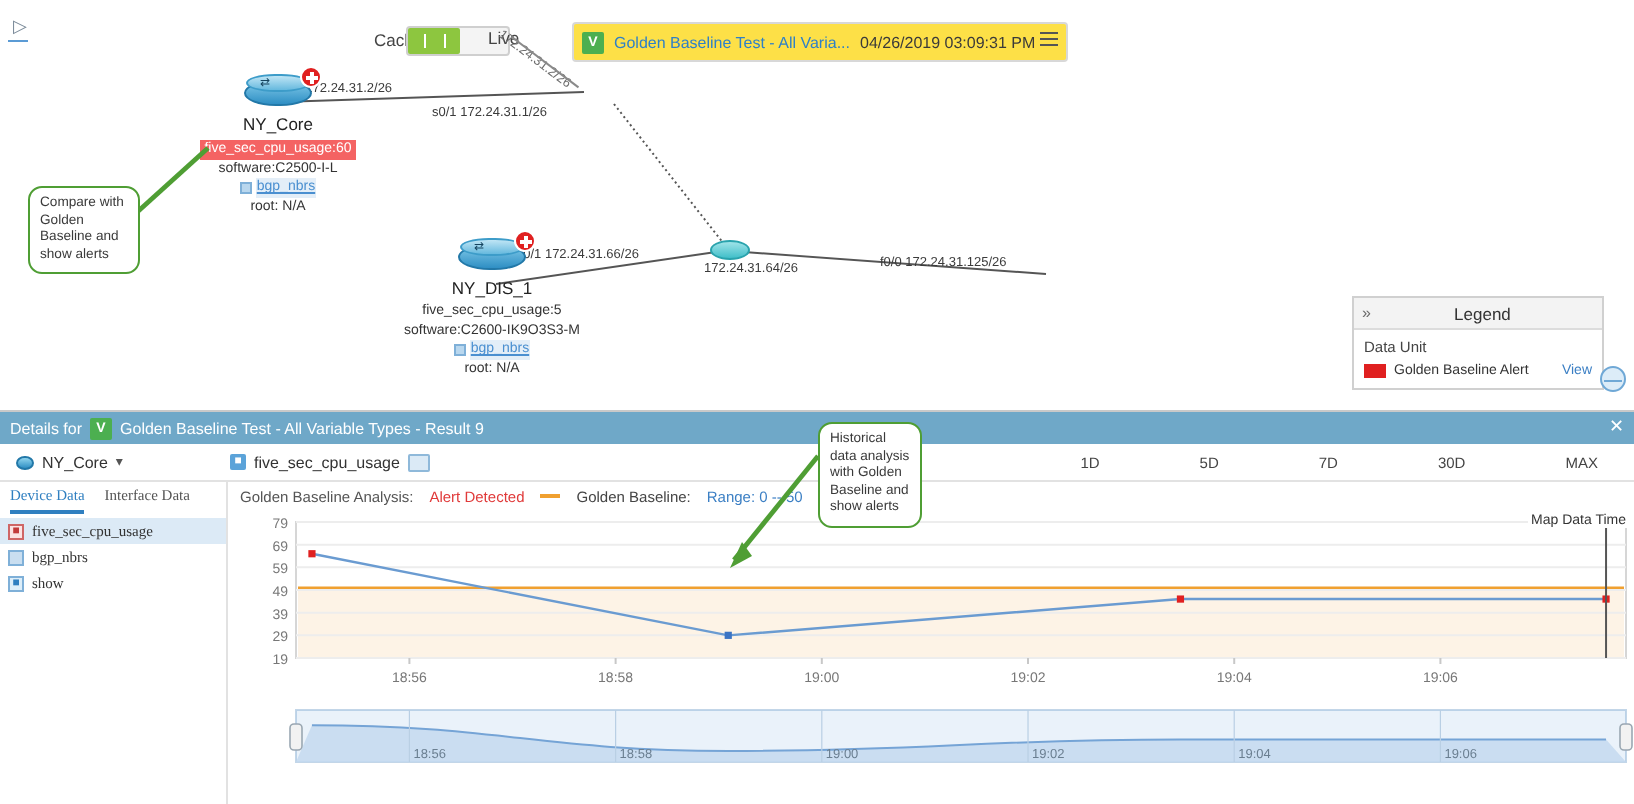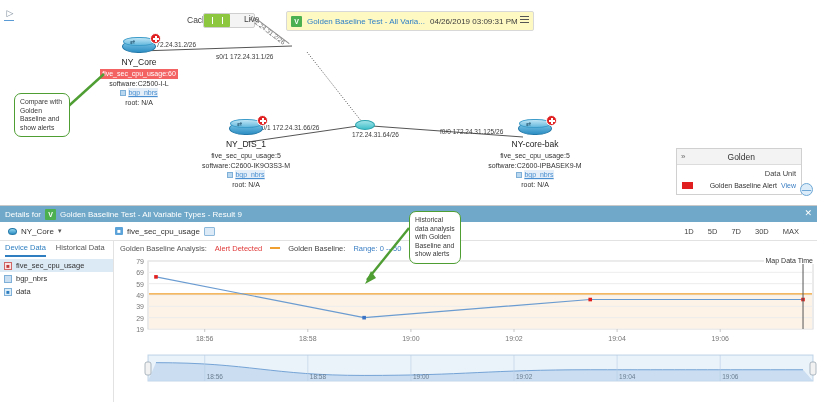--- a/index.html
+++ b/index.html
@@ -60,21 +60,21 @@
     transform: rotate(37deg); transform-origin: left top;
     white-space: nowrap;
   }
   .rot-line {
     position: absolute; left: 256px; top: 18px; width: 42px; height: 1px;
     background: #8a8a8a; transform: rotate(37deg); transform-origin: left top;
   }
 
   #test-selector {
     position: absolute; left: 286px; top: 11px; width: 248px; height: 20px;
-    background: #fef9c3; border: 1px solid #d8d8d8; border-radius: 2px;
+    background: #fde047; border: 1px solid #d8d8d8; border-radius: 2px;
     display: flex; align-items: center; padding: 0 4px; gap: 5px;
   }
   .green-badge {
     width: 11px; height: 11px; background: #4caf50; border-radius: 1px;
     color: #fff; font-size: 7px; line-height: 11px; text-align: center;
     font-weight: bold; flex: none;
   }
   #test-name { color: #2f80c7; font-size: 8px; white-space: nowrap; overflow: hidden;
                text-overflow: ellipsis; max-width: 118px; cursor: pointer; }
   #test-date { color: #3a3a3a; font-size: 8px; white-space: nowrap; }
@@ -146,21 +146,21 @@
   #legend {
     position: absolute; left: 676px; top: 148px; width: 126px;
     border: 1px solid #d0d0d0; background: #fff; font-size: 8px;
   }
   #legend .lg-head {
     height: 16px; background: #f3f3f3; border-bottom: 1px solid #dcdcdc;
     display: flex; align-items: center; padding: 0 4px;
   }
   #legend .lg-chev { color: #6b6b6b; font-size: 8px; cursor: pointer; }
   #legend .lg-title { flex: 1; text-align: center; color: #333; font-size: 8.5px; }
-  #legend .lg-body { padding: 4px 5px 5px; text-align: right; }
+  #legend .lg-body { padding: 4px 5px 5px; }
   #legend .lg-unit { color: #444; font-size: 7.5px; margin-bottom: 4px; }
   #legend .lg-row { display: flex; align-items: center; gap: 4px; }
   #legend .swatch { width: 11px; height: 7px; background: #e02020; flex:none; }
   #legend .lg-label { font-size: 7px; color: #333; flex: 1; }
   #legend .lg-view { font-size: 7px; color: #3b7fc4; cursor: pointer; }
   #legend-globe {
     position: absolute; left: 800px; top: 183px; width: 13px; height: 13px;
     border-radius: 50%; background: #dcecf8; border: 1px solid #6fa8d6;
   }
   #legend-globe::after {
@@ -200,26 +200,26 @@
     width: 8px; height: 8px; background: #5ba3d9; border-radius: 1px;
     color: #fff; font-size: 6px; line-height: 8px; text-align: center;
   }
   .metric-pill .m-name { font-size: 8px; color: #333; }
   .metric-pill .m-btn {
     width: 11px; height: 9px; background: #dbeaf6; border: 1px solid #8fb9da;
     border-radius: 1px; cursor: pointer;
   }
 
   #ranges { margin-left: auto; display: flex; gap: 14px; padding-right: 18px; }
-  #ranges .rbtn { font-size: 7.5px; color: #444; cursor: pointer; }
+  #ranges .rbtn { font-size: 7.5px; color: #444; cursor: pointer; margin-left: 36px; }
 
   
   #tree {
     position: absolute; left: 0; top: 35px; width: 114px; height: 162px;
-    border-right: 1px solid #e2e2e2; background: #fff;
+    border-right: 1px solid #e2e2e2; background: #fff; font-family: Liberation Serif, serif;
   }
   #tree .tabs { display: flex; gap: 10px; padding: 2px 5px 0; }
   #tree .tab { font-size: 7.5px; padding-bottom: 3px; cursor: pointer; color: #555; }
   #tree .tab.active { color: #2f7fc0; border-bottom: 2px solid #2f7fc0; }
   #tree .items { margin-top: 2px; }
   #tree .item {
     display: flex; align-items: center; gap: 4px; padding: 2px 4px;
     font-size: 7.5px; color: #333; cursor: pointer;
   }
   #tree .item.selected { background: #dceaf6; }
@@ -322,49 +322,31 @@
         <div class="attr">five_sec_cpu_usage:5</div>
         <div class="attr">software:C2600-IK9O3S3-M</div>
         <div class="attr linkrow">
             <span class="tbl-icon"></span>
             <span class="lnk">bgp_nbrs</span>
           </div>
         <div class="attr">root: N/A</div>
       </div>
     </div>
 
-    <div class="node" style="left:475px; top:118px;">
-      <div class="router">
-        <div class="body"></div>
-          <div class="top"></div>
-        <div class="arrows">⇄</div>
-        <div class="alert"></div>
-      </div>
-      <div class="node-name">NY-core-bak</div>
-      <div class="node-attrs">
-        <div class="attr">five_sec_cpu_usage:5</div>
-        <div class="attr">software:C2600-IPBASEK9-M</div>
-        <div class="attr linkrow">
-            <span class="tbl-icon"></span>
-            <span class="lnk">bgp_nbrs</span>
-          </div>
-        <div class="attr">root: N/A</div>
-      </div>
-    </div>
 
     <svg style="position:absolute;left:60px;top:72px;" width="48" height="42">
       <path d="M2,40 L44,2" stroke="#4f9e34" stroke-width="2.4" fill="none"></path>
       <path d="M0,42 L10,36 L6,30 Z" fill="#4f9e34"></path>
     </svg>
     <div class="callout" style="left:14px; top:93px; width:56px;">Compare with Golden Baseline and show alerts</div>
 
     <div id="legend">
       <div class="lg-head">
         <span class="lg-chev">»</span>
-        <span class="lg-title">Golden</span>
+        <span class="lg-title">Legend</span>
       </div>
       <div class="lg-body">
         <div class="lg-unit">Data Unit</div>
         <div class="lg-row">
           <span class="swatch"></span>
           <span class="lg-label">Golden Baseline Alert</span>
           <span class="lg-view">View</span>
         </div>
       </div>
     </div>
@@ -396,34 +378,34 @@
         <span class="rbtn">5D</span>
         <span class="rbtn">7D</span>
         <span class="rbtn">30D</span>
         <span class="rbtn">MAX</span>
       </div>
     </div>
 
     <div id="tree">
       <div class="tabs">
         <span class="tab active">Device Data</span>
-        <span class="tab">Historical Data</span>
+        <span class="tab">Interface Data</span>
       </div>
       <div class="items">
         <div class="item selected">
           <span class="ic red">■</span>
           <span>five_sec_cpu_usage</span>
         </div>
         <div class="item">
           <span class="ic grid"></span>
           <span>bgp_nbrs</span>
         </div>
         <div class="item">
           <span class="ic">■</span>
-          <span>data</span>
+          <span>show</span>
         </div>
       </div>
     </div>
 
     <div id="chart-wrap">
       <div id="chart-legend">
         <span class="cl-title">Golden Baseline Analysis:</span>
         <span class="cl-alert">Alert Detected</span>
         <span class="cl-dash"></span>
         <span class="cl-gb">Golden Baseline:</span>

